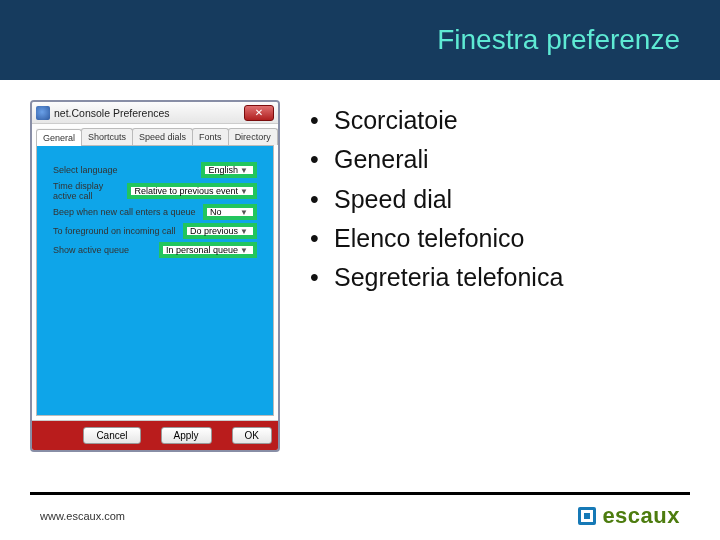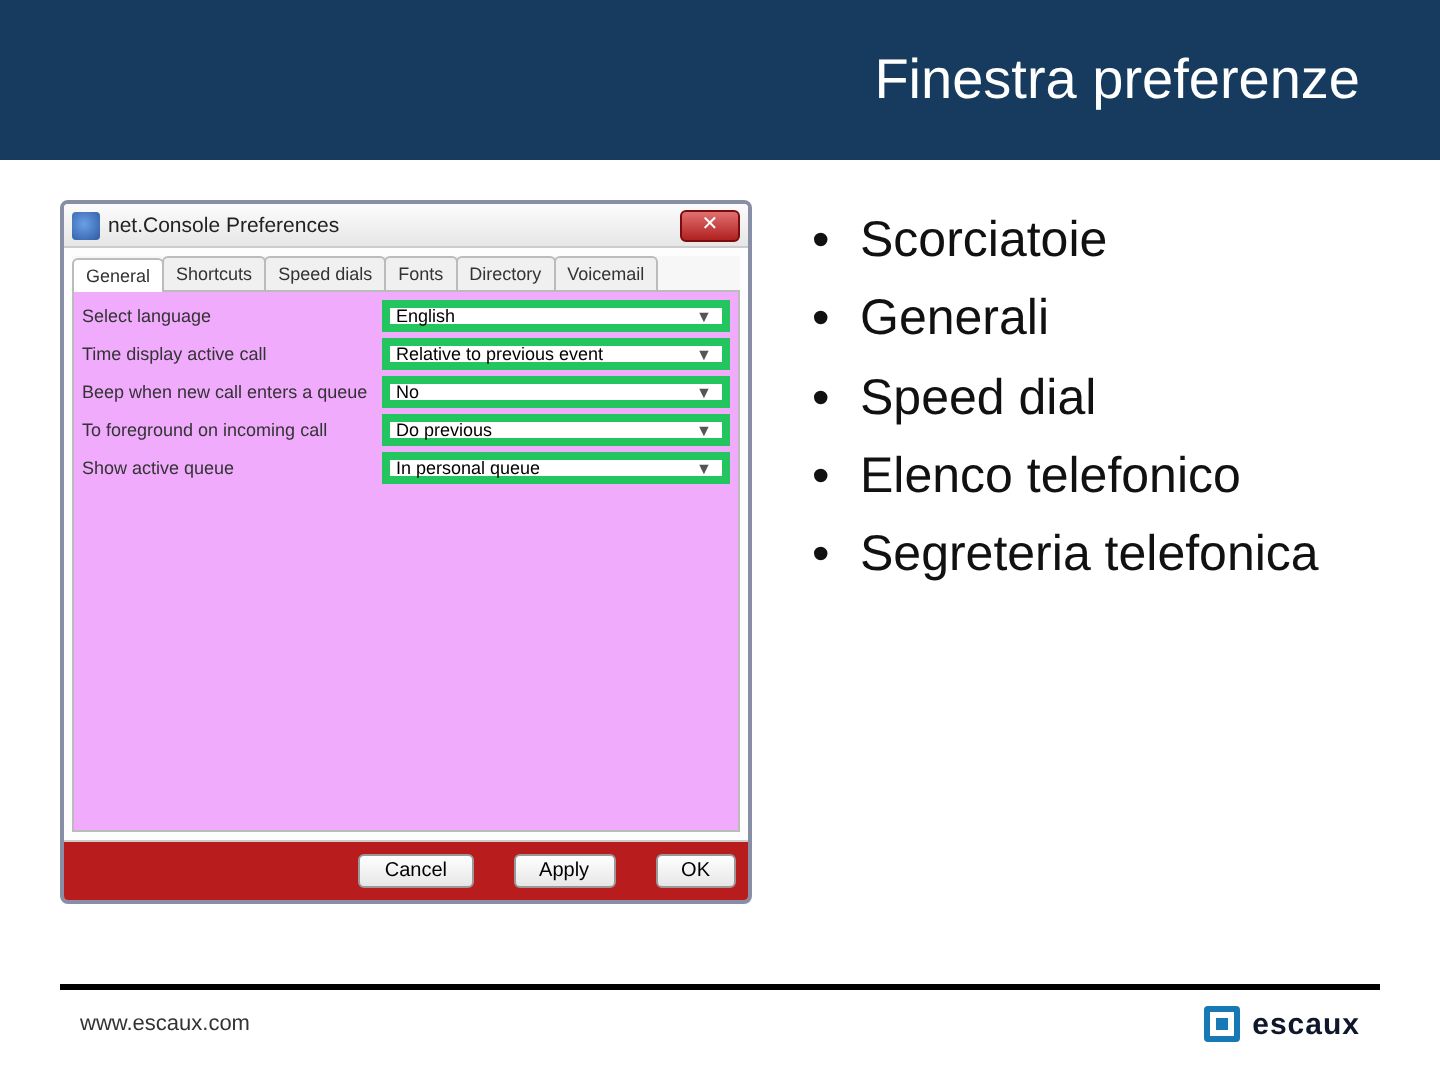--- a/index.html
+++ b/index.html
@@ -1,46 +1,46 @@
 <!DOCTYPE html>
 <html><head>
 <meta charset="utf-8">
 <style>
   * { box-sizing: border-box; margin: 0; padding: 0; }
   body { width: 720px; height: 540px; font-family: Arial, sans-serif; background: #fff; position: relative; }
   .header { background: #163b5e; height: 80px; display: flex; align-items: center; justify-content: flex-end; padding-right: 40px; }
-  .header-title { color: #ffffff; font-size: 28px; font-weight: normal; }
+  .header-title { color: #5eead4; font-size: 28px; font-weight: normal; }
   .content { display: flex; padding: 20px 30px 0 30px; gap: 30px; }
-  .dialog { width: 346px; border: 2px solid #888ea6; border-radius: 4px; background: #f0f0f0; overflow: hidden; }
+  .dialog { width: 250px; border: 2px solid #888ea6; border-radius: 4px; background: #f0f0f0; overflow: hidden; }
   .dialog-titlebar { display: flex; align-items: center; background: linear-gradient(#fcfcfc, #e6e6e6); border-bottom: 1px solid #ccc; height: 22px; padding: 0 4px; }
   .dialog-titleicon { width: 14px; height: 14px; background: radial-gradient(circle at 6px 6px, #6aa0e8, #2e5aa0); border-radius: 2px; margin-right: 4px; }
   .dialog-title { font-size: 10.5px; color: #222; flex: 1; }
   .dialog-close { width: 30px; height: 16px; background: linear-gradient(#e07070, #b02020); border: 1px solid #7a0c0c; border-radius: 3px; color: #fff; display: flex; align-items: center; justify-content: center; font-size: 10px; line-height: 10px; }
   .dialog-body { background: #fdfdfd; padding: 4px; }
   .tabs { display: flex; border-bottom: 1px solid #bbb; background: #f7f7f7; }
   .tab { font-size: 9px; color: #333; padding: 3px 6px; border: 1px solid #bbb; border-bottom: none; background: #f0f0f0; margin-right: -1px; border-top-left-radius: 3px; border-top-right-radius: 3px; white-space: nowrap; }
   .tab.active { background: #fff; position: relative; top: 1px; }
-  .form-panel { background: #f0abfc; border: 1px solid #bbb; border-top: none; padding: 4px; min-height: 270px; position: relative; }
+  .form-panel { background: #0ea5e9; border: 1px solid #bbb; border-top: none; padding: 16px; min-height: 270px; position: relative; }
   .form-row { display: flex; align-items: center; margin-bottom: 3px; }
   .form-label { font-size: 9px; color: #333; width: 150px; }
   .form-select { flex: 1; font-size: 9px; height: 16px; border: 4px solid #22c55e; background: #fff; display: flex; align-items: center; justify-content: space-between; padding: 0 3px; }
   .form-select .sel-val { overflow: hidden; white-space: nowrap; text-overflow: ellipsis; }
   .form-select .caret { width: 12px; text-align: center; color: #555; font-size: 8px; }
   .dialog-footer { display: flex; justify-content: flex-end; gap: 20px; padding: 6px; background: #b91c1c; border-top: 1px solid #ccc; }
   .dlg-btn { font-size: 10px; padding: 2px 12px; border: 1px solid #999; background: linear-gradient(#ffffff, #e6e6e6); border-radius: 3px; }
   .bullets { list-style: none; padding-top: 5px; }
   .bullets li { font-size: 25px; color: #111; margin-bottom: 8px; position: relative; padding-left: 24px; line-height: 1.25; }
   .bullets li::before { content: "•"; position: absolute; left: 0; top: 0; }
   .divider { border: none; border-top: 3px solid #000; margin: 40px 30px 0 30px; }
   .footer { display: flex; align-items: center; justify-content: space-between; padding: 8px 40px 0 40px; }
   .footer-url { font-size: 11px; color: #333; }
   .brand { display: flex; align-items: center; gap: 6px; }
   .brand-logo { width: 18px; height: 18px; border: 3px solid #1679b6; border-radius: 2px; position: relative; background: #fff; }
   .brand-logo::after { content: ""; position: absolute; width: 6px; height: 6px; background: #1679b6; top: 3px; left: 3px; }
-  .brand-name { font-size: 15px; color: #0f172a; letter-spacing: 0.5px; font-weight: bold; }
+  .brand-name { font-size: 22px; color: #4d7c0f; letter-spacing: 0.5px; font-weight: bold; }
 </style>
 </head>
 <body>
 
 <div class="header">
   <div class="header-title">Finestra preferenze</div>
 </div>
 
 <div class="content">
 

